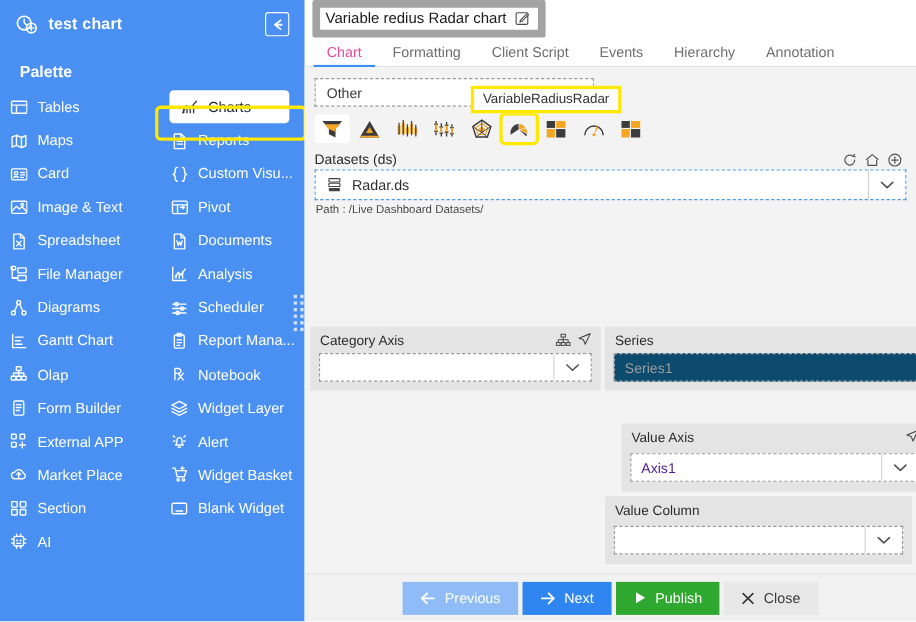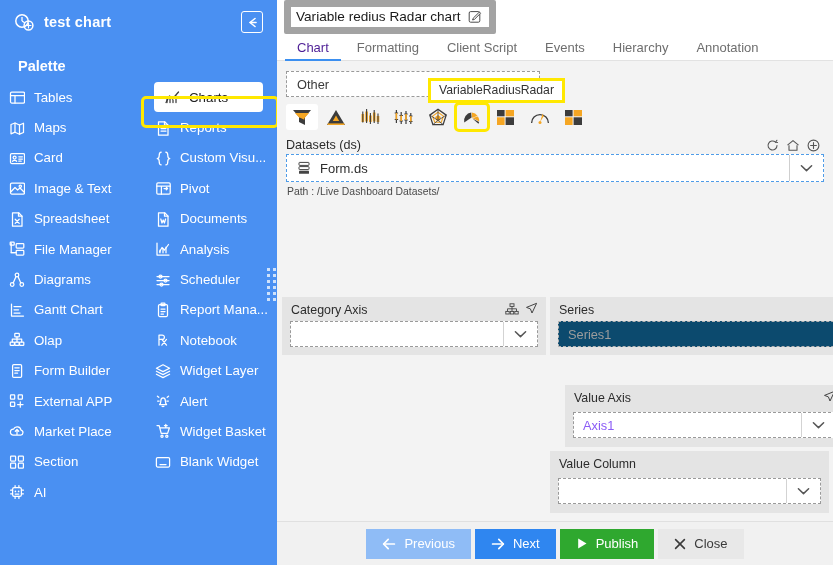--- a/index.html
+++ b/index.html
@@ -113,21 +113,21 @@
     border-bottom: 1px solid #e2e2e2;
     padding-left: 10px;
   }
   .tab {
     font-size: 13px; color: #6e6e6e;
     padding: 0 0 5px 0; margin: 0 28px 0 0;
     cursor: pointer; white-space: nowrap;
     position: relative;
   }
   .tab:first-child { margin-left: 10px; }
-  .tab.active { color: #4c1d95; }
+  .tab.active { color: #ec4899; }
   .tab.active:after {
     content:""; position:absolute; left:-12px; right:-12px; bottom:-1px;
     height: 2px; background: #3b8ff0;
   }
 
   .body-scroll {
     flex: 1 1 auto;
     background: #f3f3f3;
     position: relative;
     overflow: hidden;
@@ -203,21 +203,21 @@
     position: absolute; right: 8px; top: 5px;
     display:flex; gap:6px; align-items:center;
   }
   .grp-icons span { cursor:pointer; display:flex; }
   .inp {
     position: absolute; left: 8px; right: 8px; top: 24px; height: 26px;
     border: 1px dashed #9a9a9a; background: #fff;
     display: flex; align-items: center;
   }
   .inp .txt {
-    flex: 1 1 auto; font-size: 12.8px; color: #8b5cf6; padding-left: 9px;
+    flex: 1 1 auto; font-size: 12.8px; color: #4c1d95; padding-left: 9px;
     overflow: hidden; white-space: nowrap;
   }
   .inp.disabled { background: #0c4a6e; border-color: #b4b4b4; }
   .inp.disabled .txt { color: #9c9c9c; }
   .inp .dd {
     width: 34px; height: 24px; border-left: 1px solid #d3d3d3;
     display:flex; align-items:center; justify-content:center; cursor:pointer;
   }
   .inp.disabled .dd { border-left-color:#d8d8d8; }
 
@@ -708,21 +708,21 @@
       </div>
 
       <div class="ds-field">
         <span class="dsic">
           <svg width="14" height="15" viewBox="0 0 14 15" fill="none">
             <rect x="2" y="1.4" width="10" height="3" rx="0.6" stroke="#444" stroke-width="1"></rect>
             <rect x="2" y="5.6" width="10" height="3" rx="0.6" stroke="#444" stroke-width="1"></rect>
             <rect x="2" y="9.8" width="10" height="3" rx="0.6" fill="#444"></rect>
           </svg>
         </span>
-        <span class="ds-val">Form.ds</span>
+        <span class="ds-val">Radar.ds</span>
         <span class="ds-drop">
           <svg width="13" height="9" viewBox="0 0 13 9" fill="none">
             <path d="M1.4 1.8 L6.5 6.6 L11.6 1.8" stroke="#555" stroke-width="1.5" stroke-linecap="round" stroke-linejoin="round"></path>
           </svg>
         </span>
       </div>
       <div class="ds-path">Path : /Live Dashboard Datasets/</div>
 
       <div class="grp" style="left:5px; top:236px; width:264px; height:58px;">
         <span class="grp-label">Category Axis</span>

